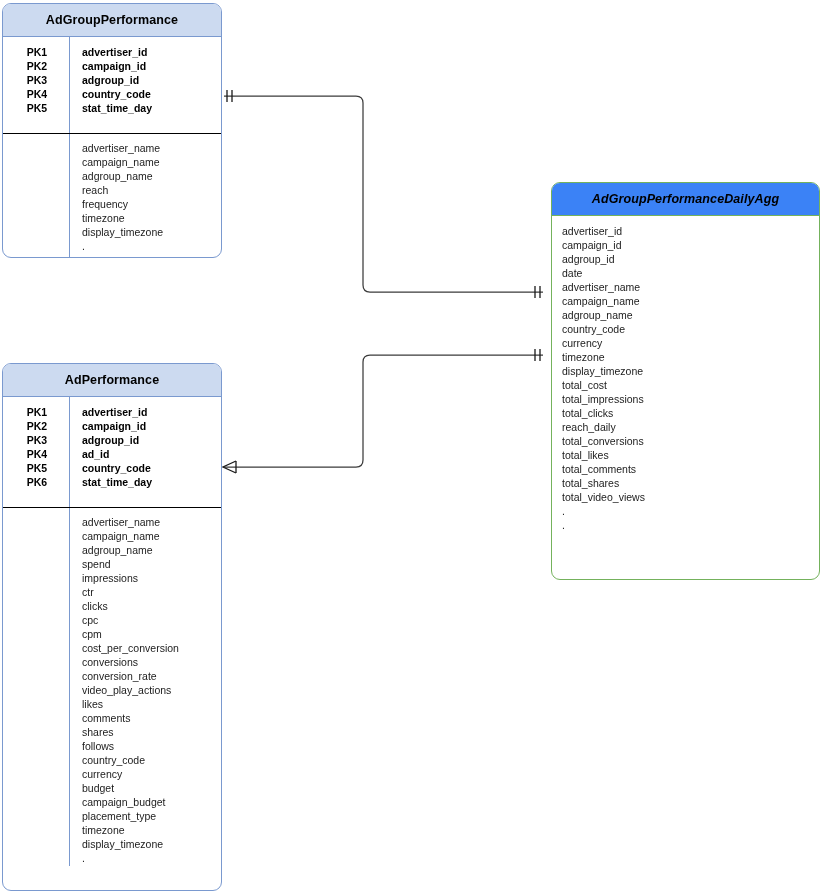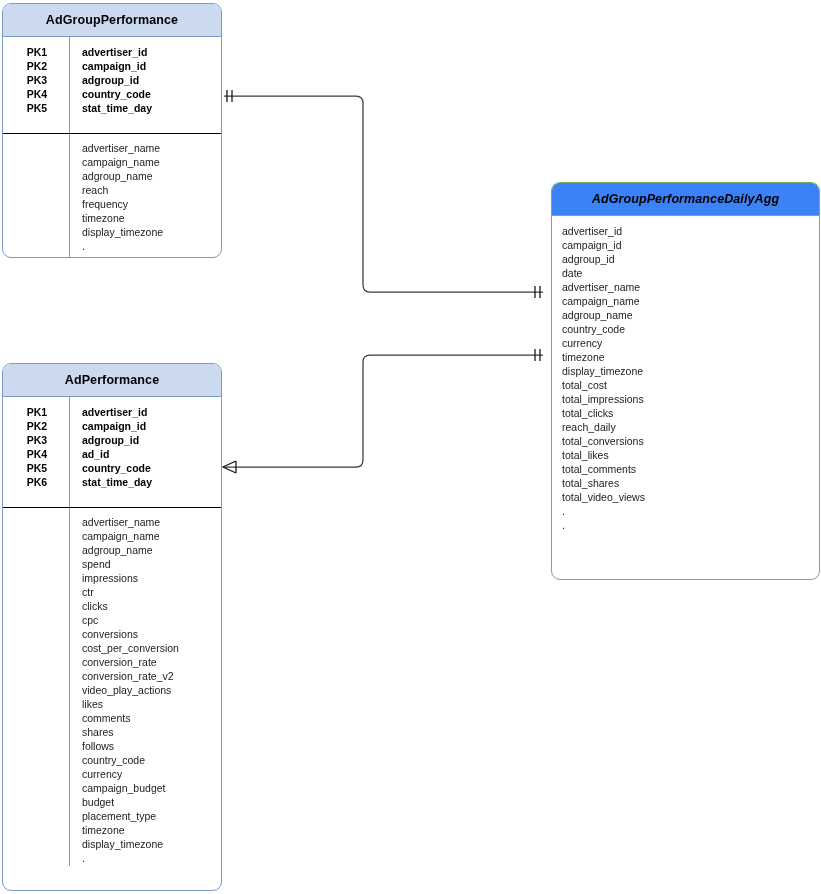--- a/index.html
+++ b/index.html
@@ -314,36 +314,36 @@
         <div class="attr-row">
           <span class="attr-gutter"></span>
           <span class="attr-field">clicks</span>
         </div>
         <div class="attr-row">
           <span class="attr-gutter"></span>
           <span class="attr-field">cpc</span>
         </div>
         <div class="attr-row">
           <span class="attr-gutter"></span>
+          <span class="attr-field">cpm</span>
+        </div>
+        <div class="attr-row">
+          <span class="attr-gutter"></span>
+          <span class="attr-field">cost_per_conversion</span>
+        </div>
+        <div class="attr-row">
+          <span class="attr-gutter"></span>
           <span class="attr-field">conversions</span>
         </div>
         <div class="attr-row">
           <span class="attr-gutter"></span>
-          <span class="attr-field">cost_per_conversion</span>
-        </div>
-        <div class="attr-row">
-          <span class="attr-gutter"></span>
           <span class="attr-field">conversion_rate</span>
         </div>
         <div class="attr-row">
           <span class="attr-gutter"></span>
-          <span class="attr-field">conversion_rate_v2</span>
-        </div>
-        <div class="attr-row">
-          <span class="attr-gutter"></span>
           <span class="attr-field">video_play_actions</span>
         </div>
         <div class="attr-row">
           <span class="attr-gutter"></span>
           <span class="attr-field">likes</span>
         </div>
         <div class="attr-row">
           <span class="attr-gutter"></span>
           <span class="attr-field">comments</span>
         </div>
@@ -358,25 +358,25 @@
         <div class="attr-row">
           <span class="attr-gutter"></span>
           <span class="attr-field">country_code</span>
         </div>
         <div class="attr-row">
           <span class="attr-gutter"></span>
           <span class="attr-field">currency</span>
         </div>
         <div class="attr-row">
           <span class="attr-gutter"></span>
+          <span class="attr-field">budget</span>
+        </div>
+        <div class="attr-row">
+          <span class="attr-gutter"></span>
           <span class="attr-field">campaign_budget</span>
-        </div>
-        <div class="attr-row">
-          <span class="attr-gutter"></span>
-          <span class="attr-field">budget</span>
         </div>
         <div class="attr-row">
           <span class="attr-gutter"></span>
           <span class="attr-field">placement_type</span>
         </div>
         <div class="attr-row">
           <span class="attr-gutter"></span>
           <span class="attr-field">timezone</span>
         </div>
         <div class="attr-row">

